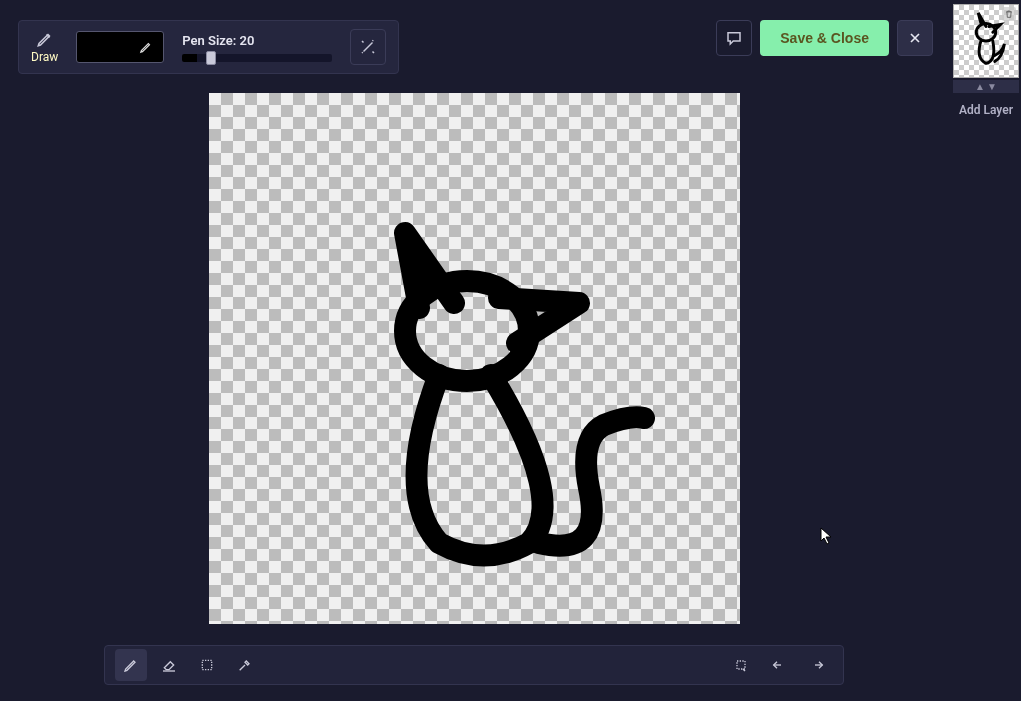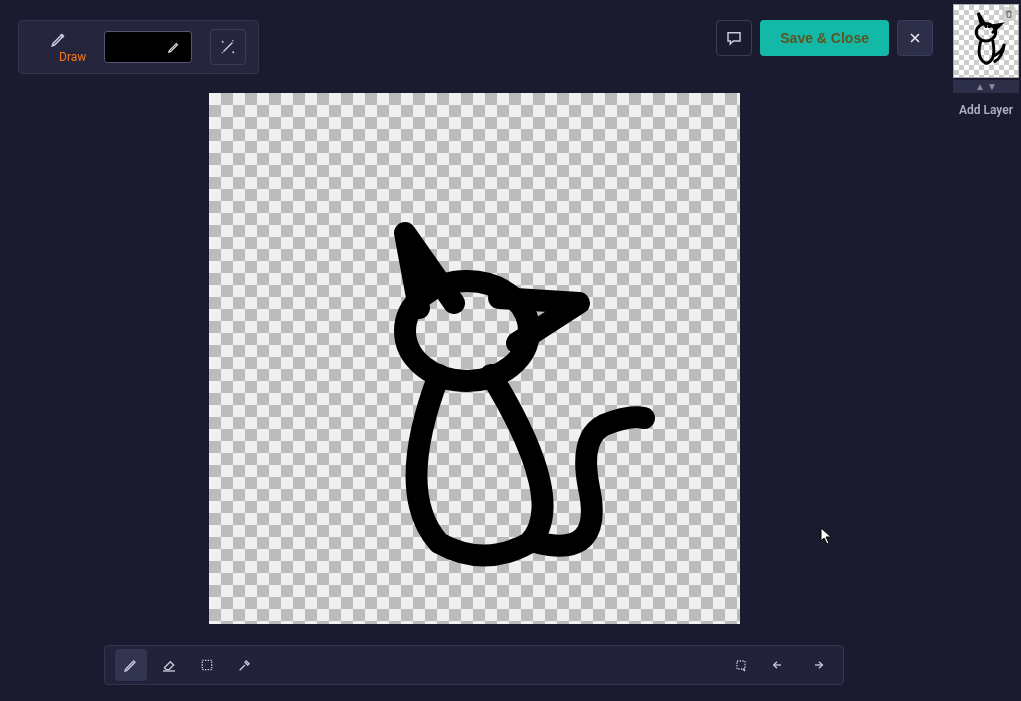--- a/index.html
+++ b/index.html
@@ -26,21 +26,21 @@
       border-radius: 4px;
       border: 1px solid #33344f;
     }
     .draw-section {
       display: flex;
       flex-direction: column;
       align-items: center;
       gap: 2px;
     }
     .draw-section svg { width: 18px; height: 18px; stroke: #c9c9d9; fill: none; stroke-width: 2; }
-    .draw-label { font-size: 12px; color: #f97316; margin-left: 28px; }
+    .draw-label { font-size: 12px; color: #fef9c3; }
 
     .color-box {
       width: 88px;
       height: 32px;
       background: #000;
       border: 1px solid #55566f;
       border-radius: 3px;
       position: relative;
       display: flex;
       align-items: center;
@@ -105,21 +105,21 @@
       border: 1px solid #3b3c58;
       border-radius: 4px;
       background: transparent;
       display: flex;
       align-items: center;
       justify-content: center;
       cursor: pointer;
     }
     .icon-btn svg { width: 18px; height: 18px; stroke: #c9c9d9; fill: none; stroke-width: 2; }
     .save-btn {
-      background: #14b8a6;
+      background: #86efac;
       color: #5a5520;
       border: none;
       border-radius: 4px;
       padding: 10px 20px;
       font-size: 14px;
       font-weight: 600;
       cursor: pointer;
     }
     .close-btn {
       width: 36px;
@@ -276,20 +276,28 @@
       </svg>
     <span class="draw-label">Draw</span>
   </div>
 
   <div class="color-box">
     <svg viewBox="0 0 24 24">
         <path d="M3 21l3-1 12-12-2-2L4 18l-1 3z"></path>
       </svg>
   </div>
 
+  <div class="pen-size-section">
+    <div class="pen-size-label">
+      <span>Pen Size:</span> <span>20</span>
+    </div>
+    <div class="pen-slider">
+      <div class="pen-slider-thumb"></div>
+    </div>
+  </div>
 
   <div class="wand-btn">
     <svg viewBox="0 0 24 24">
         <path d="M6 18L18 6"></path>
         <path d="M4 4l2 2M18 18l2 2M18 4l1-1M4 20l1-1"></path>
       </svg>
   </div>
 </div>
 
 <div class="top-right">

